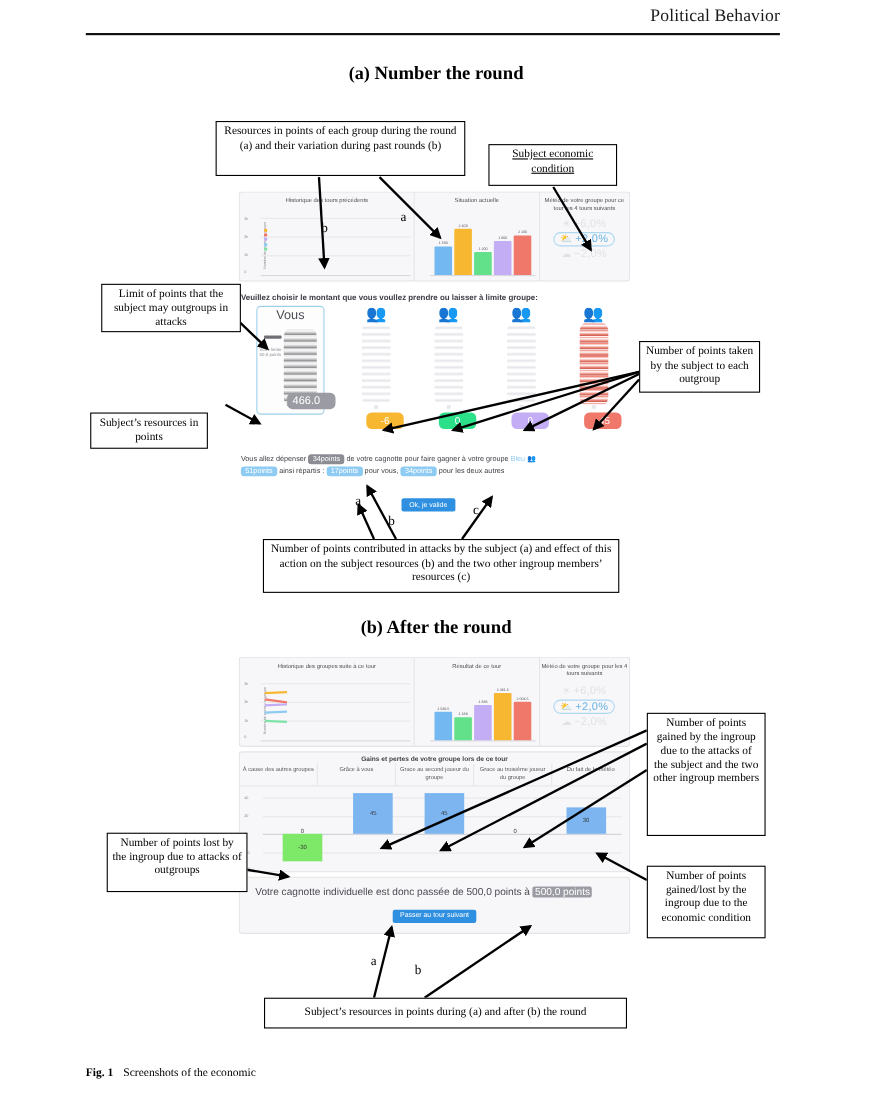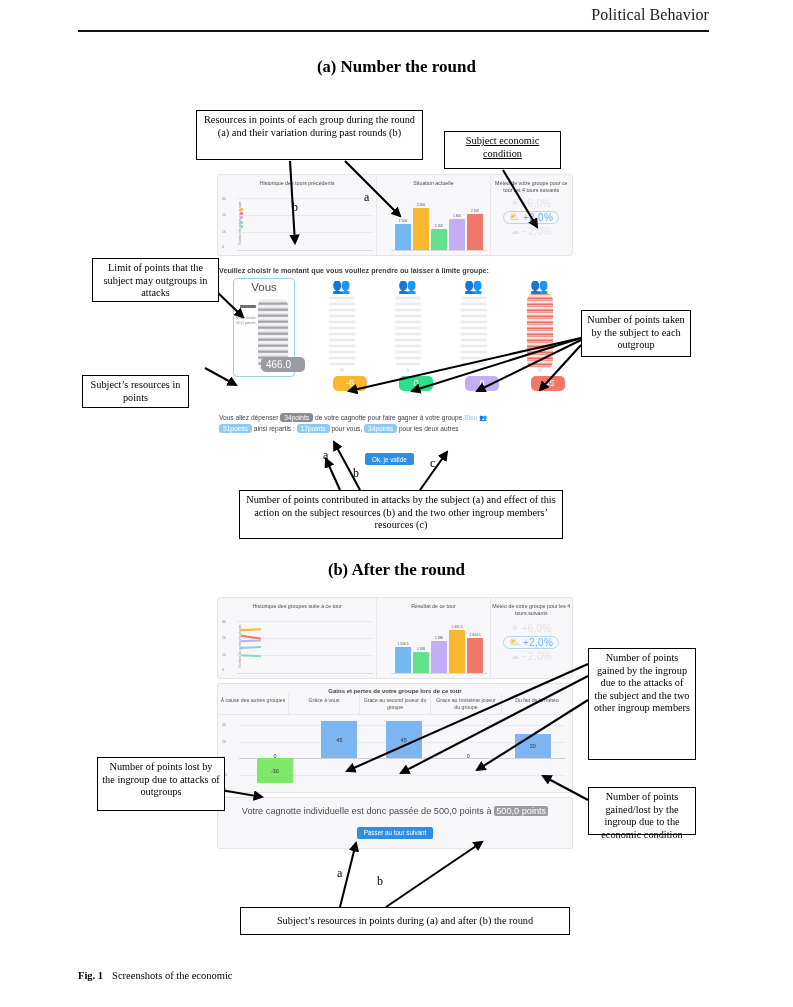--- a/index.html
+++ b/index.html
@@ -148,21 +148,21 @@
     flex:1; text-align:center; font-size:5.2px; color:#55555d;
     line-height:6.6px; padding:3px 2px 4px; border-right:1px solid #e6e6ea;
   }
   .gh:last-child { border-right:none; }
   .gains-plot { position:relative; }
   .gbar-row { position:absolute; left:0; right:0; top:0; bottom:0; display:flex; }
   .gcell { flex:1; position:relative; }
   .gbar { position:absolute; left:22%; width:56%; }
   .gbarlabel { position:absolute; left:0; right:0; text-align:center; font-size:5.4px; color:#333; }
 
-  .cagnotte { font-size:9.2px; color:#4a4a52; text-align:center; line-height:13px; }
+  .cagnotte { font-size:9.2px; color:#4a4a52; text-align:left; line-height:13px; }
   .hl { background:#9b9ba3; color:#fff; padding:0 2px; border-radius:2px; }
 
   
   .caption {
     position:absolute; left:78px; bottom:26px;
     font-family:"Liberation Serif", serif; font-size:10.5px; color:#000;
   }
   .caption b { font-weight:bold; }
   .caption .capspace { display:inline-block; width:9px; }
 </style>
@@ -436,21 +436,21 @@
 <div class="callout" style="left:82px; top:355px; width:107px; height:33px;margin-top:20px;">Subject’s resources in points</div>
 
 <div class="callout" style="left:581px; top:310px; width:110px; height:47px;">Number of points taken by the subject to each outgroup</div>
 
 <div class="callout" style="left:239px; top:490px; width:324px; height:49px;">Number of points contributed in attacks by the subject (a) and effect of this action on the subject resources (b) and the two other ingroup members’ resources (c)</div>
 
 <div class="callout" style="left:588px; top:648px; width:108px; height:112px;">Number of points gained by the ingroup due to the attacks of the subject and the two other ingroup members</div>
 
 <div class="callout" style="left:97px; top:757px; width:128px; height:54px;">Number of points lost by the ingroup due to attacks of outgroups</div>
 
-<div class="callout" style="left:588px; top:787px; width:108px; height:48px;">Number of points gained/lost by the ingroup due to the economic condition</div>
+<div class="callout" style="left:588px; top:787px; width:108px; height:66px;">Number of points gained/lost by the ingroup due to the economic condition</div>
 
 <div class="callout" style="left:240px; top:907px; width:330px; height:28px; display:flex; align-items:center; justify-content:center;">Subject’s resources in points during (a) and after (b) the round</div>
 
 <div class="mark" style="left:292px; top:200px;">b</div>
 <div class="mark" style="left:364px; top:190px;">a</div>
 <div class="mark" style="left:323px; top:448px;">a</div>
 <div class="mark" style="left:353px; top:466px;">b</div>
 <div class="mark" style="left:430px; top:456px;">c</div>
 <div class="mark" style="left:337px; top:866px;">a</div>
 <div class="mark" style="left:377px; top:874px;">b</div>

